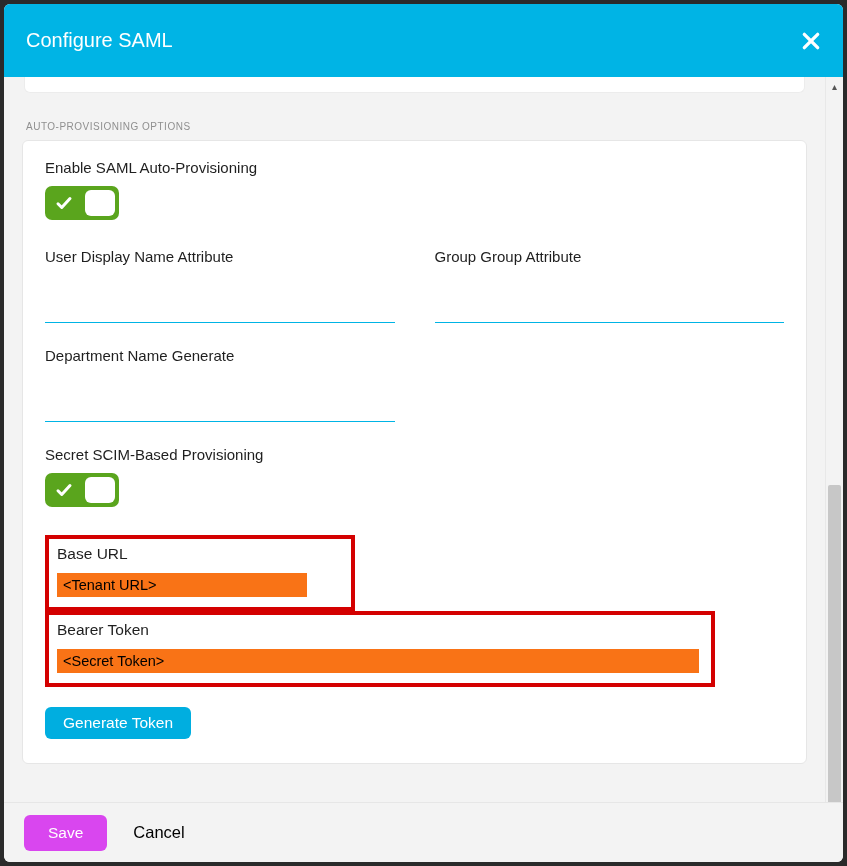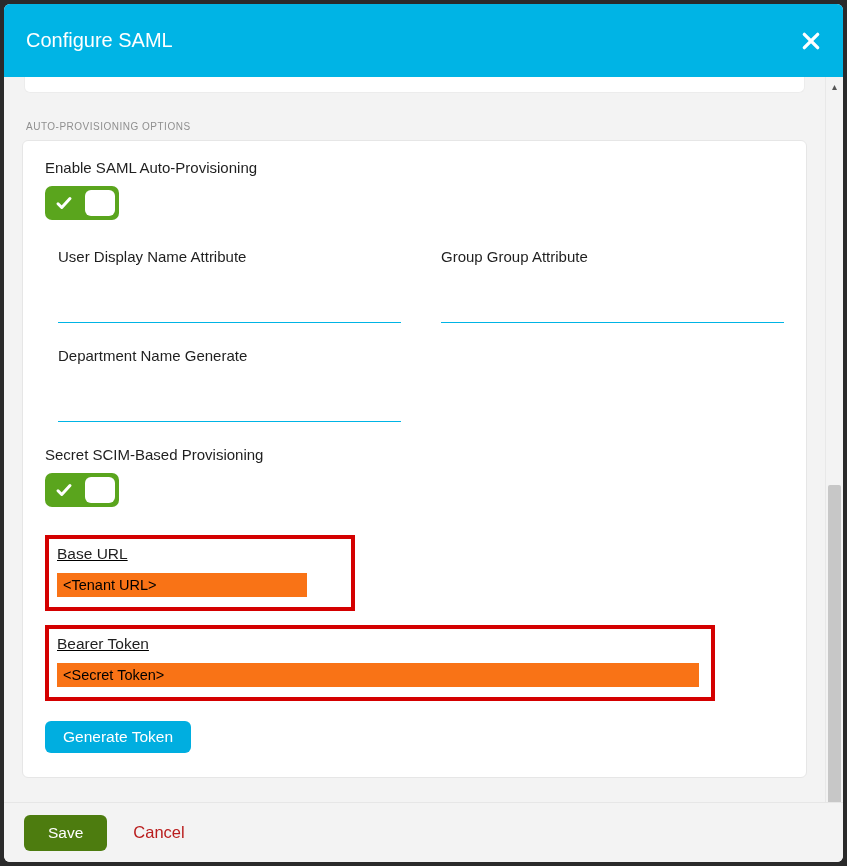--- a/index.html
+++ b/index.html
@@ -113,40 +113,38 @@
       color:#fff; margin-left:10px;
       width:18px; height:18px;
     }
     .toggle .knob {
       position:absolute; right:4px; top:4px;
       width:30px; height:26px; background:#fff;
       border-radius:6px;
     }
 
     .row2 {
-      display:flex; gap: 40px; margin-bottom: 24px; margin-left: 13px;
+      display:flex; gap: 40px; margin-bottom: 24px;
     }
     .col { flex:1; }
 
     .underline-input {
       width:100%;
       border: none;
       border-bottom: 1.5px solid #00b4e5;
       background: transparent;
       height: 30px;
       font-size: 15px;
       outline: none;
       margin-top: 18px;
     }
 
     .highlight-box {
       border: 4px solid #d40000;
       padding: 6px 12px 10px 8px;
-      margin-top: 14px;
-      text-decoration: underline;
     }
     .hb-label {
       font-size: 15.5px; color:#1f1f1f; margin-bottom:10px; display:block;
     }
     .grey-input {
       background:#f97316;
       border:none;
       height:24px;
       padding: 2px 6px;
       font-size:14.5px;
@@ -166,25 +164,25 @@
 
     .modal-footer {
       height: 60px;
       background:#f3f3f3;
       border-top:1px solid #e6e6e6;
       display:flex; align-items:center;
       padding: 0 20px;
       gap: 26px;
     }
     .btn-save {
-      background:#4d7c0f; color:#fff; height:36px; padding:0 24px;
+      background:#d946ef; color:#fff; height:36px; padding:0 24px;
       cursor: default;
     }
     .link-cancel {
-      color:#b91c1c; font-size:16.5px; cursor:pointer;
+      color:#000000; font-size:16.5px; cursor:pointer;
     }
   </style>
 </head>
 <body>
 
 <div class="modal-wrap">
 
   <div class="modal-header">
     <span>Configure SAML</span>
     <span class="close-icon">

